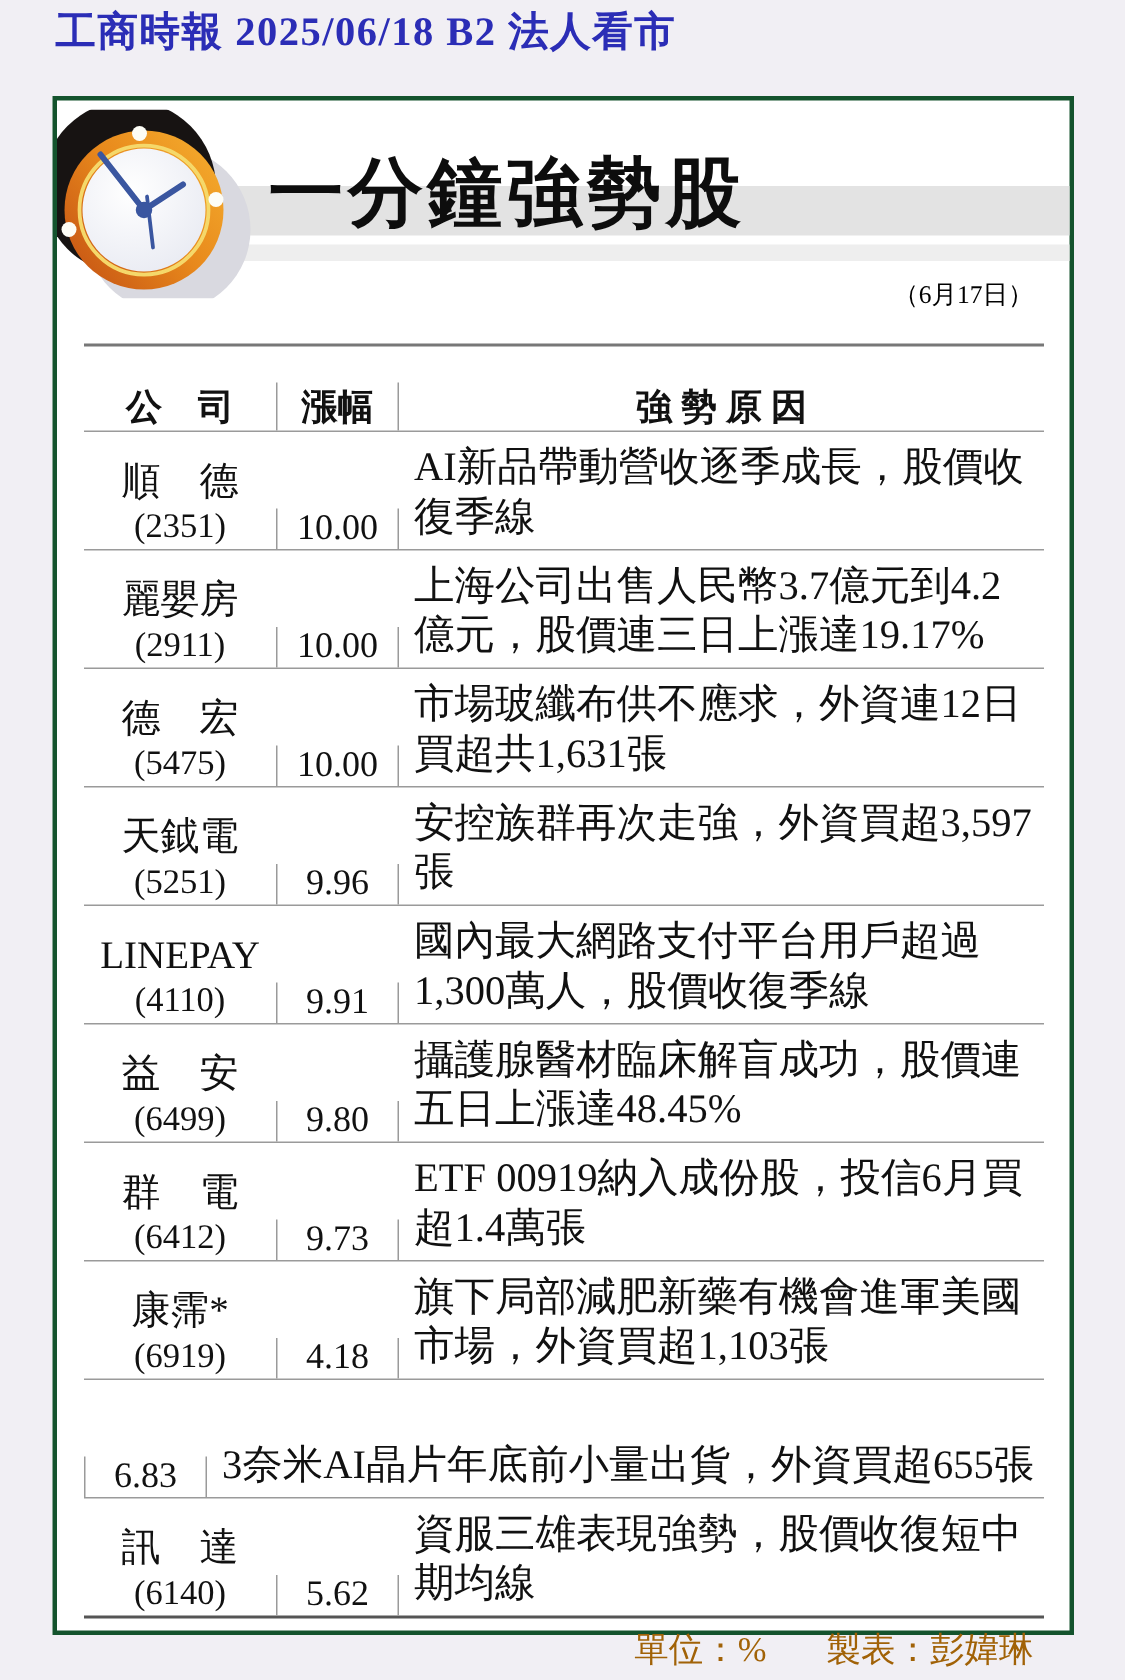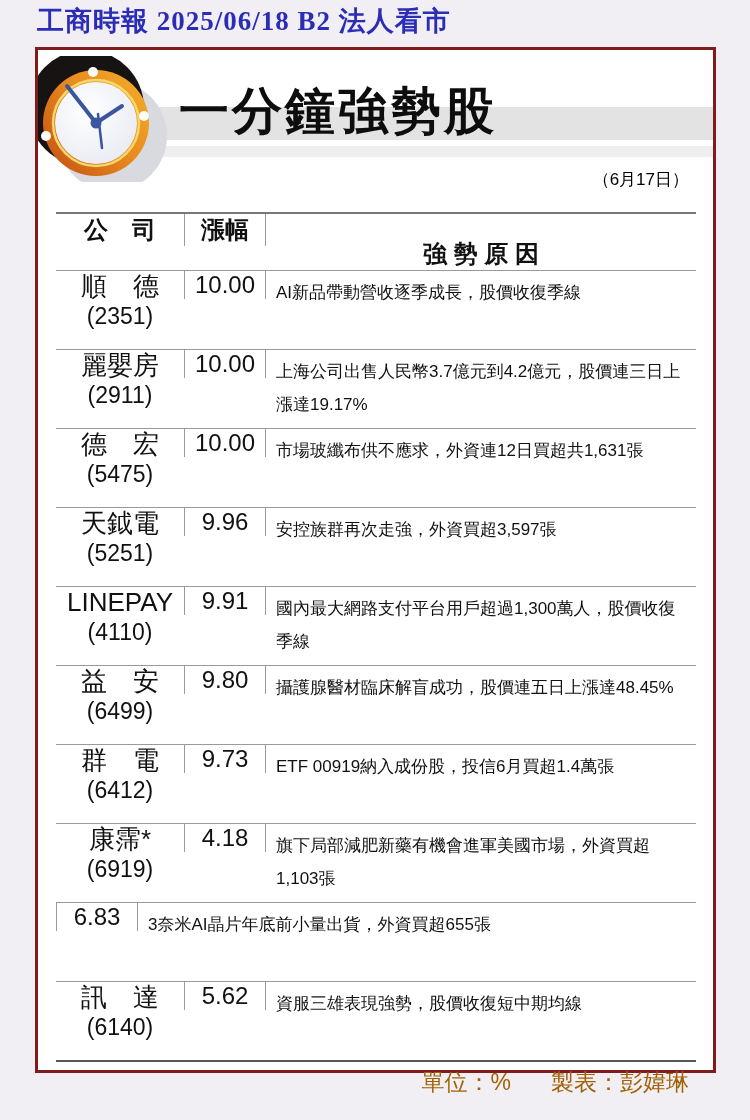--- a/index.html
+++ b/index.html
@@ -9,54 +9,54 @@
     font-family:"Liberation Sans","DejaVu Sans",sans-serif;
     color:#111;
   }
   .page-header{
     position:absolute;left:37px;top:3px;
     font-family:"Liberation Serif","DejaVu Serif",serif;
     font-size:27px;font-weight:bold;color:#2b2db6;letter-spacing:1px;
     white-space:nowrap;
   }
   .frame{
-    position:absolute;left:35px;top:47px;width:675px;height:1020px;
-    background:#ffffff;border:3px solid #7f1d1d;
+    position:absolute;left:35px;top:64px;width:675px;height:1020px;
+    background:#ffffff;border:3px solid #14532d;font-family:Liberation Serif, serif;
   }
   
   .masthead{position:relative;height:160px;}
   .band1{position:absolute;left:112px;right:0;top:57px;height:33px;background:#e3e3e3;}
   .band2{position:absolute;left:112px;right:0;top:96px;height:11px;background:#eeeeee;}
   .clock-wrap{position:absolute;left:0;top:6px;width:175px;height:126px;overflow:hidden;}
   .masthead-title{
     position:absolute;left:141px;top:28px;
     font-size:50px;font-weight:900;letter-spacing:3px;color:#0d0d0d;
     white-space:nowrap;
   }
   .date-note{
     position:absolute;right:24px;top:118px;
     font-size:17px;color:#000;white-space:nowrap;
   }
   
   .stock-table{
     margin:2px 17px 0 18px;
     border-top:2px solid #777;border-bottom:2px solid #555;
   }
-  .t-row{display:flex;align-items:flex-start;}
+  .t-row{display:flex;align-items:flex-end;}
   .t-row + .t-row{border-top:1px solid #9a9a9a;}
   .c-name{width:128px;display:flex;flex-direction:column;align-items:center;justify-content:center;text-align:center;}
   .c-change{width:80px;border-left:1px solid #9a9a9a;border-right:1px solid #9a9a9a;display:flex;align-items:center;justify-content:center;}
   .c-reason{flex:1;display:flex;align-items:center;}
   .head-row{min-height:41px;font-weight:bold;font-size:24px;}
   .head-row .c-reason{justify-content:center;margin-top:24px;}
   .data-row{min-height:78px;}
   .name-line{font-size:26px;line-height:30px;white-space:nowrap;}
   .code-line{font-size:23px;line-height:30px;}
   .change-val{font-size:24px;}
-  .reason-text{font-size:17px;line-height:33px;padding:5px 6px 5px 10px;}
+  .reason-text{font-size:27px;line-height:33px;padding:5px 6px 5px 10px;}
   
   .table-foot{
     margin:5px 24px 0 18px;
     display:flex;justify-content:flex-end;gap:40px;
     font-size:23px;color:#a16207;
   }
 </style>
 </head>
 <body>
 

